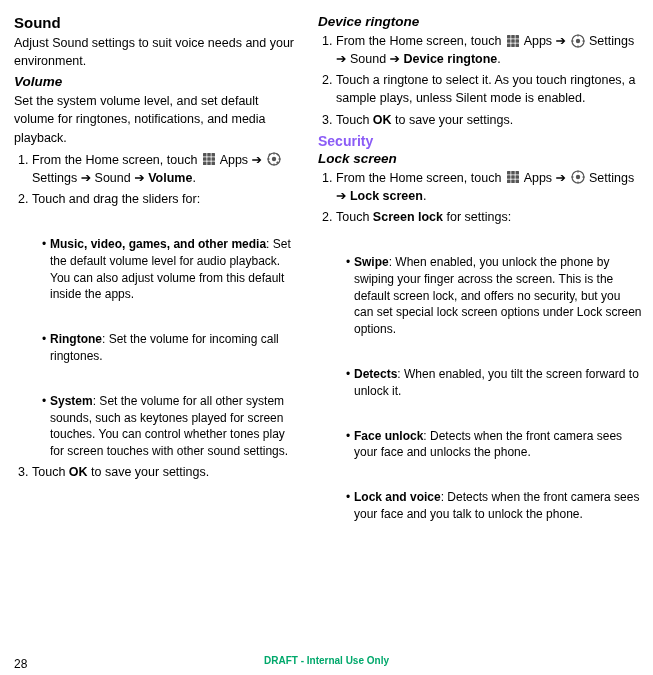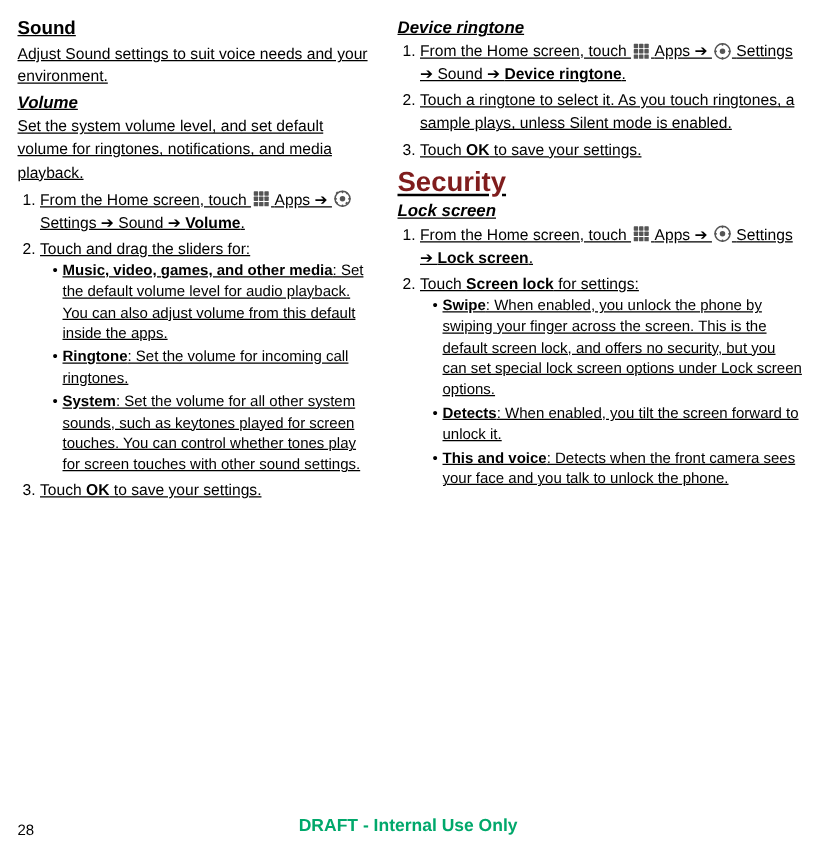--- a/index.html
+++ b/index.html
@@ -11,21 +11,20 @@
       font-size: 13px;
       color: #000;
       overflow: hidden;
       position: relative;
     }
     .page {
       display: flex;
       width: 100%;
       height: 100%;
       padding: 10px 0 30px 0;
-      text-decoration: underline;
     }
     .col-left {
       width: 310px;
       padding: 4px 10px 4px 14px;
       flex-shrink: 0;
     }
     .col-right {
       width: 343px;
       padding: 4px 10px 4px 8px;
       flex-shrink: 0;
@@ -37,23 +36,23 @@
       margin-bottom: 3px;
     }
     .subsection-title {
       font-size: 13.5px;
       font-weight: bold;
       font-style: italic;
       color: #000;
       margin-bottom: 3px;
     }
     .security-title {
-      font-size: 22px;
-      font-weight: bold;
-      color: #7f1d1d;
+      font-size: 14px;
+      font-weight: bold;
+      color: #8b5cf6;
       margin-bottom: 2px;
       margin-top: 4px;
     }
     p {
       font-size: 12.5px;
       line-height: 1.45;
       margin-bottom: 4px;
     }
     ol {
       margin-left: 18px;
@@ -68,20 +67,21 @@
       margin-left: 10px;
       margin-bottom: 2px;
       list-style: none;
     }
     ul li {
       font-size: 12px;
       line-height: 1.4;
       margin-bottom: 2px;
       padding-left: 8px;
       position: relative;
+      margin-top: 28px;
     }
     ul li::before {
       content: '•';
       position: absolute;
       left: 0;
     }
     .bold { font-weight: bold; }
     .icon-apps {
       display: inline-block;
       width: 14px;
@@ -104,21 +104,21 @@
       position: absolute;
       bottom: 0;
       left: 0;
       width: 100%;
       height: 30px;
       display: flex;
       align-items: center;
       justify-content: center;
     }
     .footer-text {
-      font-size: 14px;
+      font-size: 10px;
       font-weight: bold;
       color: #00a86b;
     }
     .page-num {
       position: absolute;
       bottom: 4px;
       left: 14px;
       font-size: 12px;
       color: #000;
     }
@@ -250,21 +250,22 @@
             <rect x="11.5" y="6.3" width="2" height="1.4" fill="#555" rx="0.5"></rect>
           </svg>
         </span>
         Settings ➔ <span class="bold">Lock screen</span>.
       </li>
       <li>
         Touch <span class="bold">Screen lock</span> for settings:
         <ul>
           <li><span class="bold">Swipe</span>: When enabled, you unlock the phone by swiping your finger across the screen. This is the default screen lock, and offers no security, but you can set special lock screen options under Lock screen options.</li>
           <li><span class="bold">Detects</span>: When enabled, you tilt the screen forward to unlock it.</li>
-          <li><span class="bold">This and voice</span>: Detects when the front camera sees your face and you talk to unlock the phone.</li>
+          <li><span class="bold">Face unlock</span>: Detects when the front camera sees your face and unlocks the phone.</li>
+          <li><span class="bold">Lock and voice</span>: Detects when the front camera sees your face and you talk to unlock the phone.</li>
         </ul>
       </li>
     </ol>
   </div>
 </div>
 
 <div class="footer">
   <span class="footer-text">DRAFT - Internal Use Only</span>
 </div>
 <div class="page-num">28</div>

